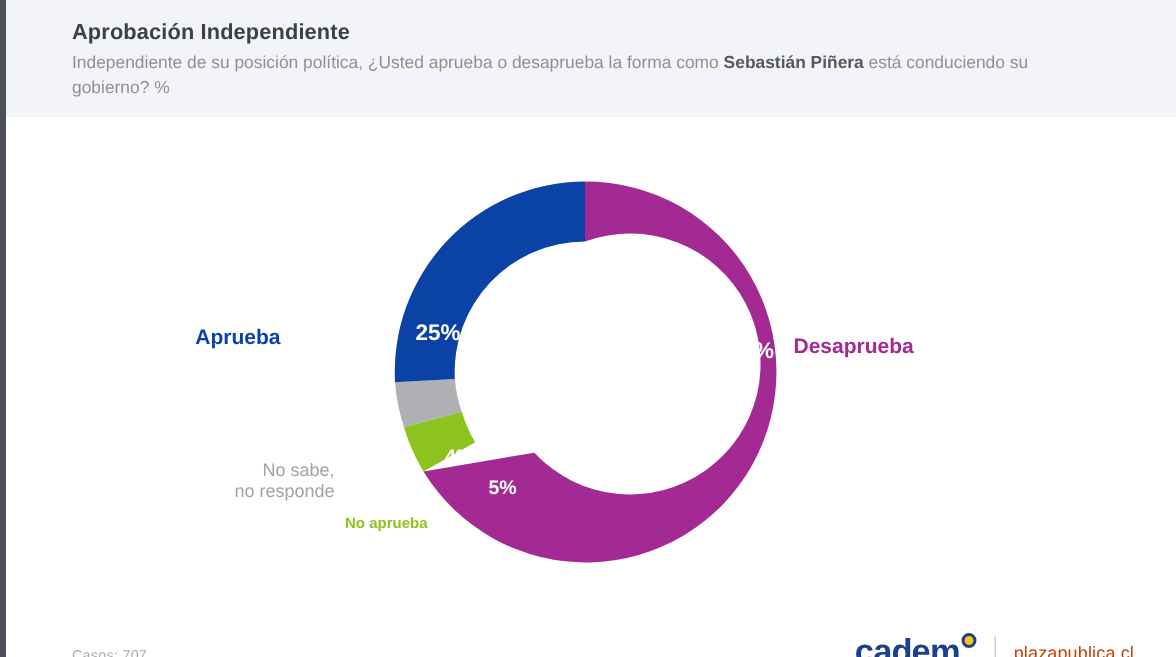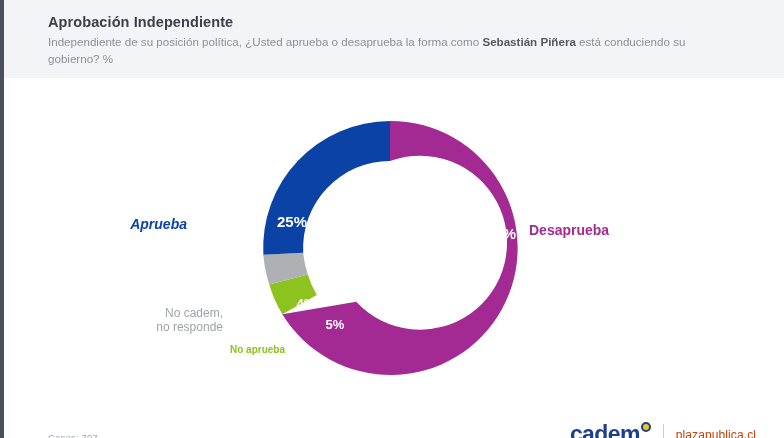--- a/index.html
+++ b/index.html
@@ -114,21 +114,20 @@
     font-weight: bold;
     font-size: 14px;
     line-height: 15px;
     white-space: nowrap;
   }
   .cat-label.aprueba {
     color: #0b42a5;
     right: 571px;
     top: 139px;
     text-align: right;
-    font-style: italic;
   }
   .cat-label.desaprueba {
     color: #a32a93;
     left: 525px;
     top: 145px;
   }
   .cat-label.nsnr {
     color: #a0a3a8;
     font-weight: normal;
     font-size: 12px;
@@ -254,21 +253,21 @@
           <text class="slice-value small" x="331" y="248" text-anchor="middle" dominant-baseline="middle">5%</text>
           <text class="slice-value small" x="302" y="227" text-anchor="middle" dominant-baseline="middle">4%</text>
         </g>
       </svg>
 
       <div class="cat-label aprueba">Aprueba</div>
 
       <div class="cat-label desaprueba">Desaprueba</div>
 
       <div class="cat-label nsnr">
-        <div>No cadem,</div>
+        <div>No sabe,</div>
         <div>no responde</div>
       </div>
 
       <div class="cat-label neutral">
         <div>No aprueba</div>
       </div>
 
     </div>
   </div>
 

